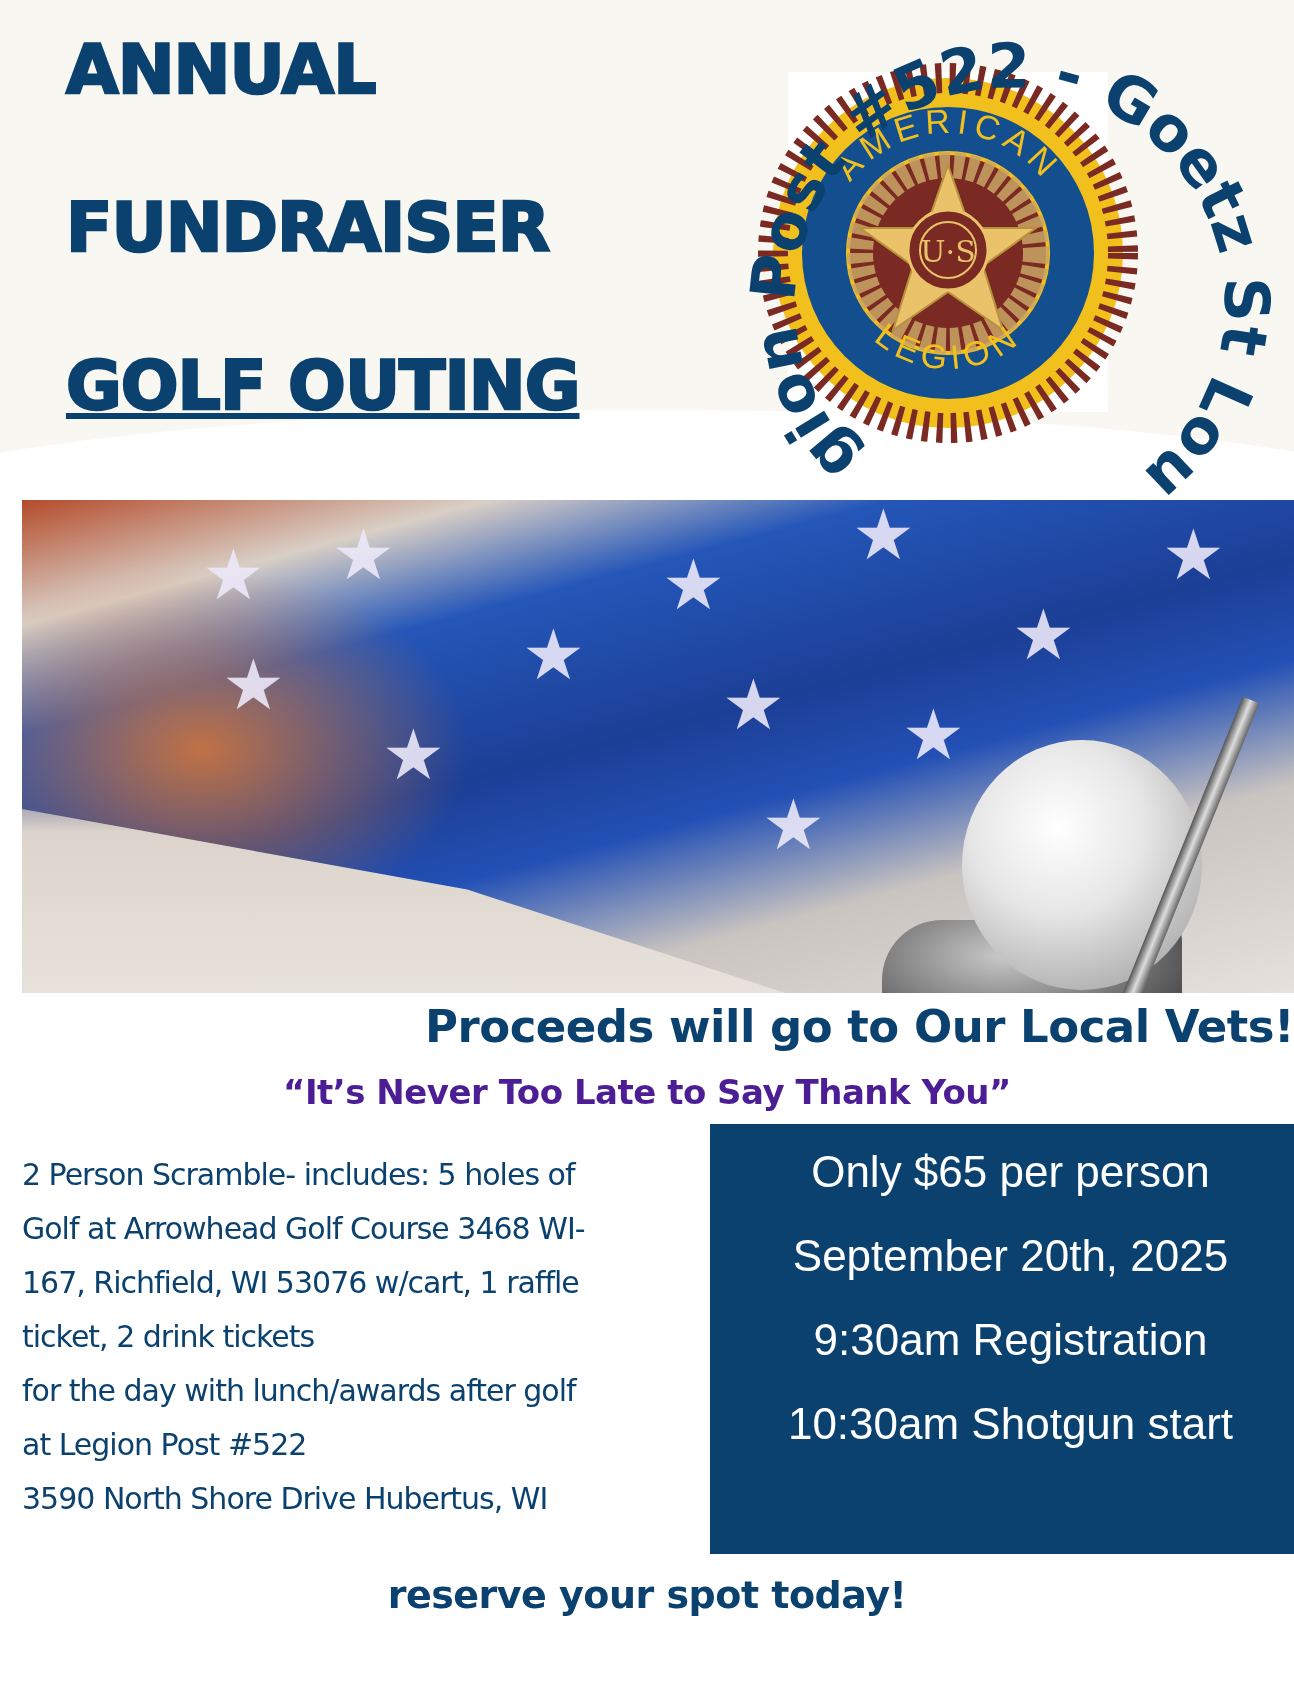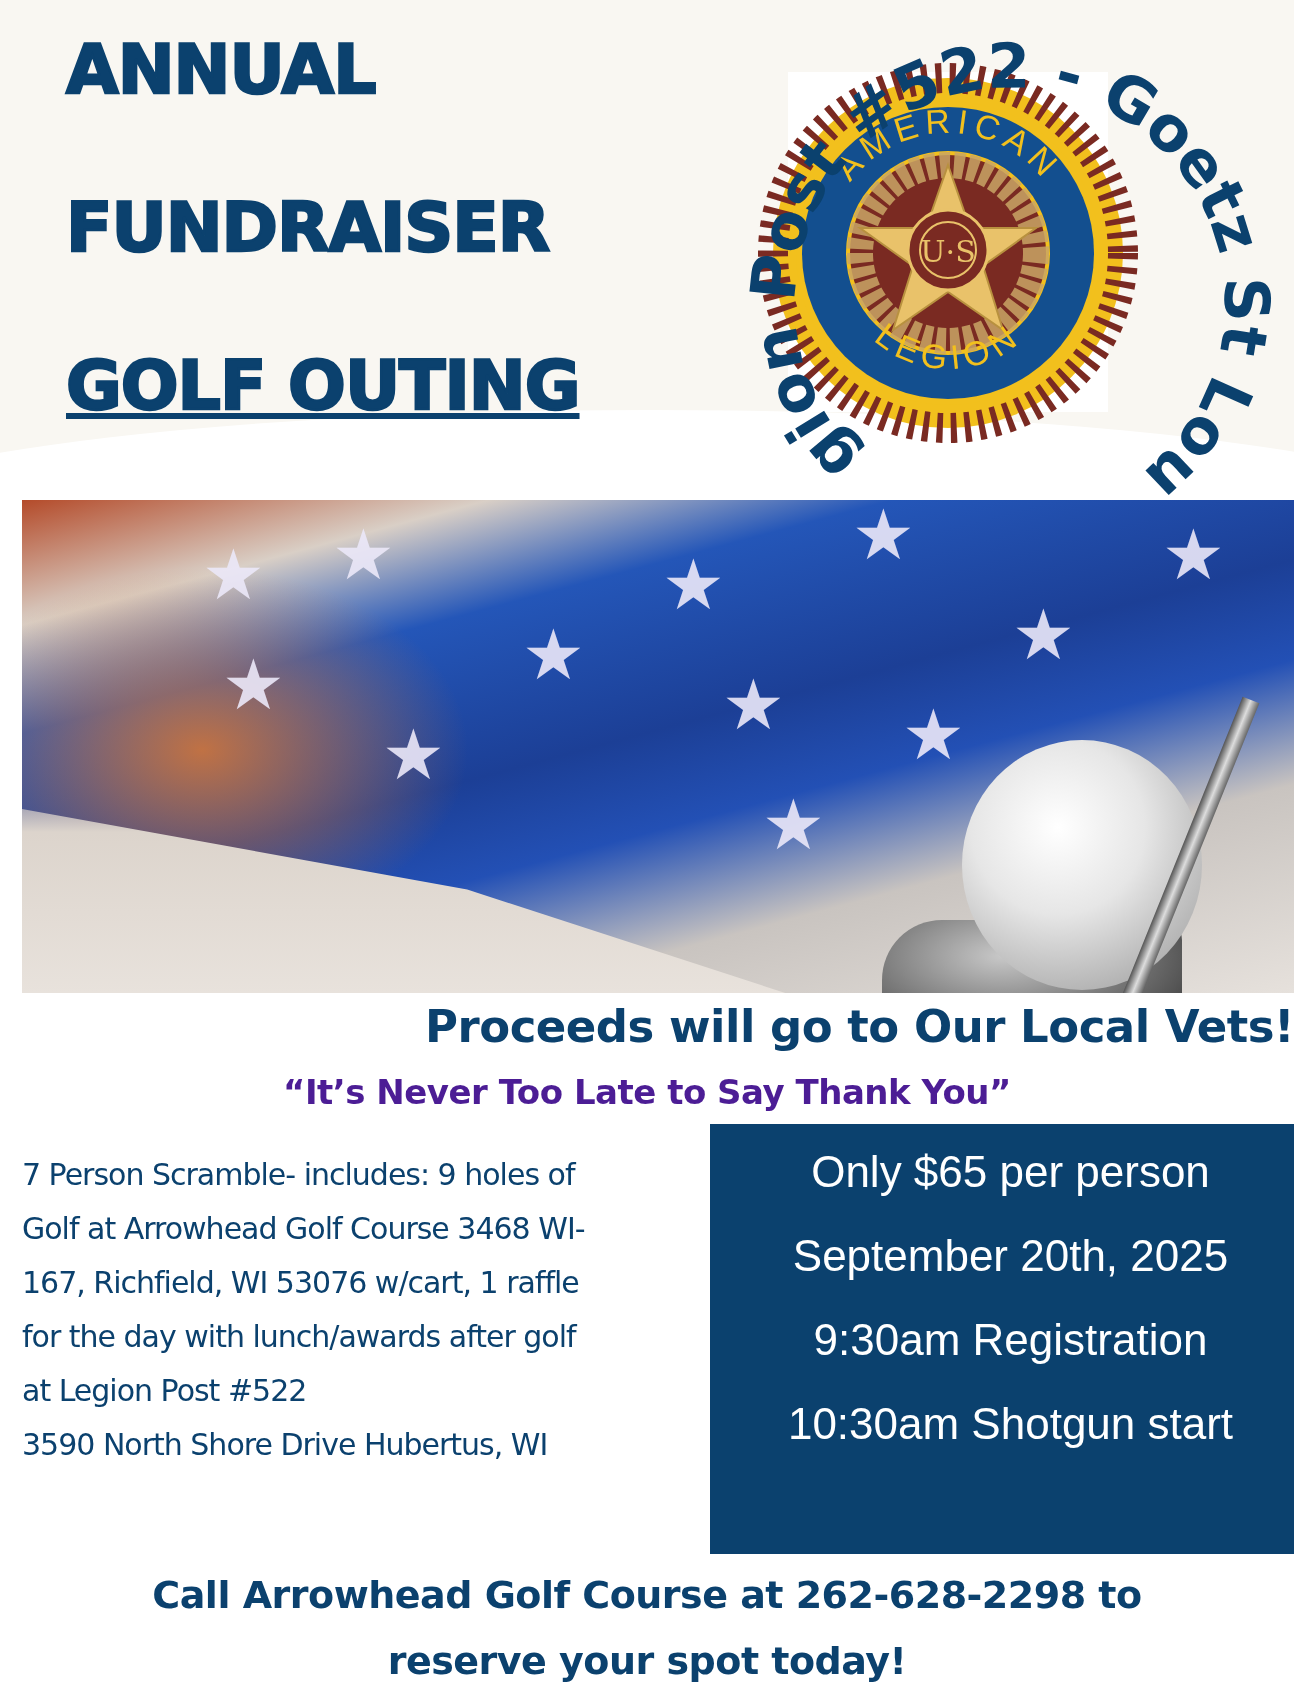--- a/index.html
+++ b/index.html
@@ -155,31 +155,31 @@
   <div class="wood"></div>
   <div class="clubhead"></div>
   <div class="ball"></div>
   <div class="club"></div>
 </div>
 
 <p class="proceeds">Proceeds will go to Our Local Vets!</p>
 <p class="quote">“It’s Never Too Late to Say Thank You”</p>
 
 <div class="details">
-  <div>7 Person Scramble- includes: 9 holes of</div>
+  <div>2 Person Scramble- includes: 5 holes of</div>
   <div>Golf at Arrowhead Golf Course 3468 WI-</div>
   <div>167, Richfield, WI 53076  w/cart, 1 raffle</div>
+  <div>ticket, 2 drink tickets</div>
   <div>for the day with lunch/awards after golf</div>
   <div>at Legion Post #522</div>
   <div>3590 North Shore Drive Hubertus, WI</div>
 </div>
 
 <div class="info-box">
   <div>Only $65 per person</div>
   <div>September 20th, 2025</div>
   <div>9:30am Registration</div>
   <div>10:30am Shotgun start</div>
 </div>
 
 <div class="cta">
-  <div>Call Arrowhead Golf Course at 262-628-2298 to</div>
   <div>reserve your spot today!</div>
 </div>
 
 </body></html>

